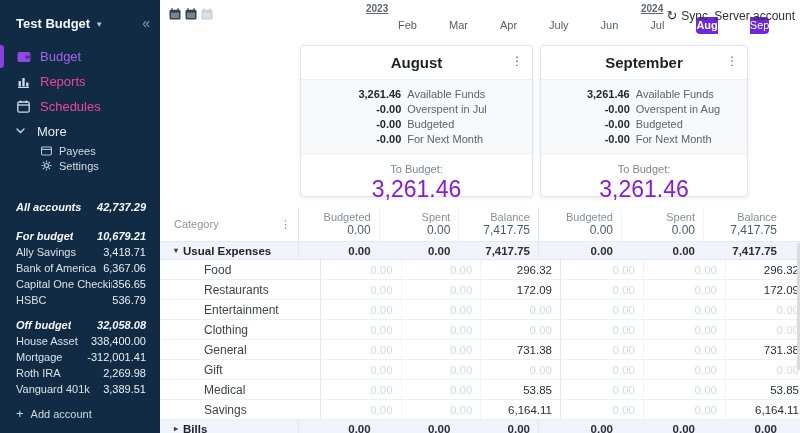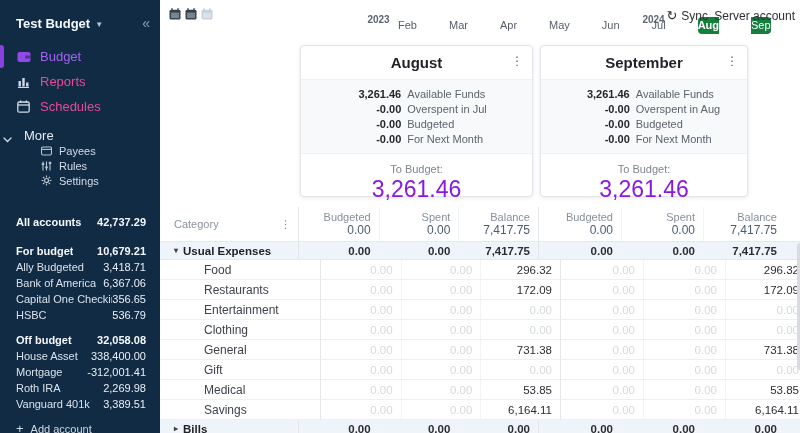--- a/index.html
+++ b/index.html
@@ -11,48 +11,48 @@
   .sb-header { display:flex; align-items:center; padding:0 10px 0 16px; height:22px;text-align:right; }
   .sb-title { font-size:13px; font-weight:bold; color:#f4f8fc; }
   .sb-caret { font-size:8px; color:#b7c4d2; margin-left:5px; margin-top:2px; }
   .sb-collapse { margin-left:auto; color:#8fa2b5; font-size:14px; cursor:pointer; }
   .sb-nav { margin-top:10px; }
   .nav-item { position:relative; display:flex; align-items:center; height:25px; padding-left:16px; font-size:13px; color:#ec4899; cursor:pointer; }
   .nav-item .ico { width:15px; height:15px; margin-right:9px; display:flex; align-items:center; justify-content:center; color:#cfdae6; }
   .nav-item.active { color:#a263ef; }
   .nav-item.active .ico { color:#9348e8; }
   .active-bar { position:absolute; left:0; top:1px; width:4px; height:23px; background:#8a3fe0; border-radius:0 3px 3px 0; }
-  .more-row { display:flex; align-items:flex-end; height:24px; padding-left:0; font-size:13px; color:#e4ebf3; cursor:pointer; }
+  .more-row { display:flex; align-items:center; height:24px; padding-left:13px; font-size:13px; color:#e4ebf3; cursor:pointer; }
   .more-row .chev { width:15px; margin-right:9px; display:flex; align-items:center; justify-content:center; color:#c9d4e0; }
   .sub-item { display:flex; align-items:center; height:15px; padding-left:40px; font-size:11px; color:#d3dde8; cursor:pointer; }
   .sub-item .ico { width:12px; height:12px; margin-right:7px; display:flex; align-items:center; justify-content:center; color:#b9c7d5; font-size:10px; }
   .accounts { margin-top:26px; font-size:11px; padding:0 14px 0 16px; }
   .acct-row { display:flex; justify-content:space-between; align-items:center; height:16px; cursor:pointer; }
   .acct-row .nm { color:#d8e1ea; white-space:nowrap; overflow:hidden; }
   .acct-row .amt { color:#e9eff5; }
   .acct-row.hdr { font-weight:bold; }
-  .acct-row.hdr .nm, .acct-row.hdr .amt { color:#f4f8fc; }
+  .acct-row.hdr .nm, .acct-row.hdr .amt { color:#f4f8fc;font-style:italic; }
   .acct-all { margin-bottom:13px; }
   .acct-group { margin-top:9px; }
   .add-account { display:flex; align-items:center; margin-top:9px; padding-left:16px; font-size:11px; color:#cdd8e3; cursor:pointer; }
   .add-account .plus { font-size:13px; margin-right:7px; }
 
   
   .main { flex:1; position:relative; background:#fff; }
 
   
   .topbar { height:45px; position:relative; }
   .cal-toggles { position:absolute; left:9px; top:6px; display:flex; gap:4px; }
   .cal-toggles .cal { cursor:pointer; display:block; }
   .months-strip { position:absolute; left:206px; top:3px; width:352px; }
   .years-row { position:relative; height:13px; }
-  .year-label { position:absolute; top:11px; width:25px; text-align:center; font-size:10px; font-weight:bold; color:#5d6671; }
+  .year-label { position:absolute; top:0; width:25px; font-size:10px; font-weight:bold; color:#5d6671;text-decoration:underline; }
   .months-row { display:flex; margin-top:1px; }
   .month { width:25px; text-align:center; font-size:11px; color:#565f6a; padding:2px 0 3px; cursor:pointer;margin-left:32px; }
-  .month.sel { background:#15803d; color:#fff; }
+  .month.sel { background:#6d28d9; color:#fff; }
   .month.sel-start { border-radius:4px 0 0 4px; font-weight:bold; }
   .month.sel-end { border-radius:0 4px 4px 0; }
   .sync-area { position:absolute; right:99px; top:8px; display:flex; align-items:center; font-size:12px; color:#2e3238; cursor:pointer; }
   .sync-area .sync-ico { font-size:13px; margin-right:4px; color:#2e3238; }
   .server-status { position:absolute; right:12px; top:9px; font-size:12px; color:#2e3238; cursor:pointer; }
 
   
   .cards { display:flex; margin-left:140px; gap:7px; }
   .card { background:#fff; border:1px solid #e3e5e9; border-radius:4px; box-shadow:0 1px 4px rgba(0,0,0,0.09); height:152px; position:relative; }
   .card.c0 { width:233px; }
@@ -150,31 +150,20 @@
         <span class="ico">
           <svg width="11" height="10" viewBox="0 0 11 10">
             <rect x="0.5" y="1" width="10" height="8" rx="1.5" fill="none" stroke="currentColor" stroke-width="1.1"></rect>
             <path d="M0.5 3.4h10" stroke="currentColor" stroke-width="1.1"></path>
           </svg>
         </span>
         <span>Payees</span>
       </div>
       <div class="sub-item">
         <span class="ico">
-          <svg width="11" height="10" viewBox="0 0 11 10">
-            <path d="M2 0.5v9M5.5 0.5v9M9 0.5v9" stroke="currentColor" stroke-width="1.1"></path>
-            <rect x="0.7" y="2.2" width="2.6" height="1.8" fill="currentColor"></rect>
-            <rect x="4.2" y="5.5" width="2.6" height="1.8" fill="currentColor"></rect>
-            <rect x="7.7" y="1.2" width="2.6" height="1.8" fill="currentColor"></rect>
-          </svg>
-        </span>
-        <span>Rules</span>
-      </div>
-      <div class="sub-item">
-        <span class="ico">
           <svg width="11" height="11" viewBox="0 0 11 11">
             <circle cx="5.5" cy="5.5" r="2" fill="none" stroke="currentColor" stroke-width="1.2"></circle>
             <path d="M5.5 0.5v2M5.5 8.5v2M0.5 5.5h2M8.5 5.5h2M2 2l1.4 1.4M7.6 7.6L9 9M9 2L7.6 3.4M3.4 7.6L2 9" stroke="currentColor" stroke-width="1.1"></path>
           </svg>
         </span>
         <span>Settings</span>
       </div>
     </div>
 
   <div class="accounts">
@@ -182,21 +171,21 @@
       <span class="nm">All accounts</span>
       <span class="amt">42,737.29</span>
     </div>
     <div id="acct-groups">
         <div class="acct-group">
           <div class="acct-row hdr">
             <span class="nm">For budget</span>
             <span class="amt">10,679.21</span>
           </div>
           <div class="acct-row">
-            <span class="nm">Ally Budgeted</span>
+            <span class="nm">Ally Savings</span>
             <span class="amt">3,418.71</span>
           </div>
           <div class="acct-row">
             <span class="nm">Bank of America</span>
             <span class="amt">6,367.06</span>
           </div>
           <div class="acct-row">
             <span class="nm">Capital One Checking</span>
             <span class="amt">356.65</span>
           </div>
@@ -257,21 +246,21 @@
       </div>
     <div class="months-strip">
       <div class="years-row" id="years-row">
           <span class="year-label" style="left: 0px;">2023</span>
           <span class="year-label" style="left: 275px;">2024</span>
         </div>
       <div class="months-row" id="months-row">
           <span class="month">Feb</span>
           <span class="month">Mar</span>
           <span class="month">Apr</span>
-          <span class="month">May</span>
+          <span class="month">July</span>
           <span class="month">Jun</span>
           <span class="month">Jul</span>
           <span class="month sel sel-start">Aug</span>
           <span class="month sel sel-end">Sep</span>
           <span class="month">Oct</span>
           <span class="month">Nov</span>
           <span class="month">Dec</span>
           <span class="month">Jan</span>
           <span class="month">Feb</span>
           <span class="month">Mar</span>

